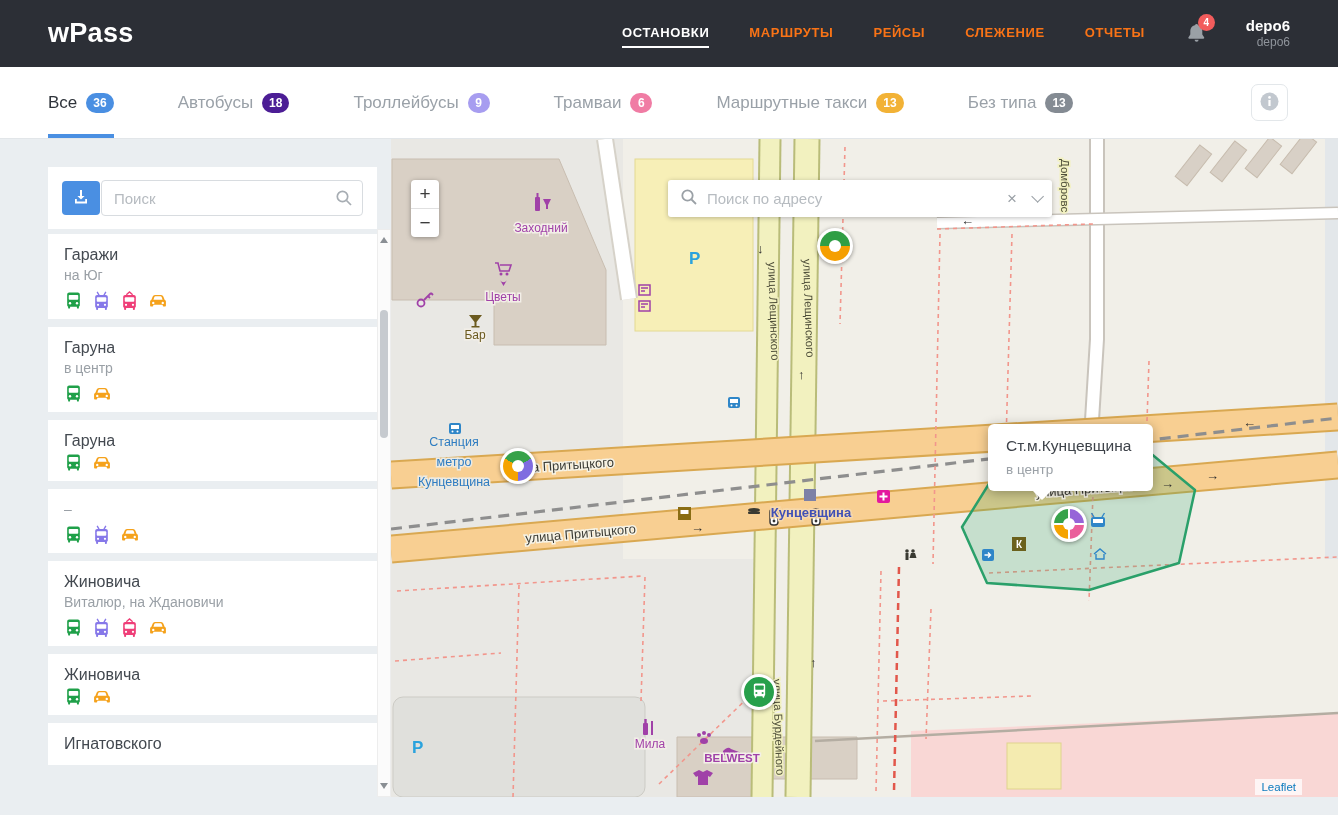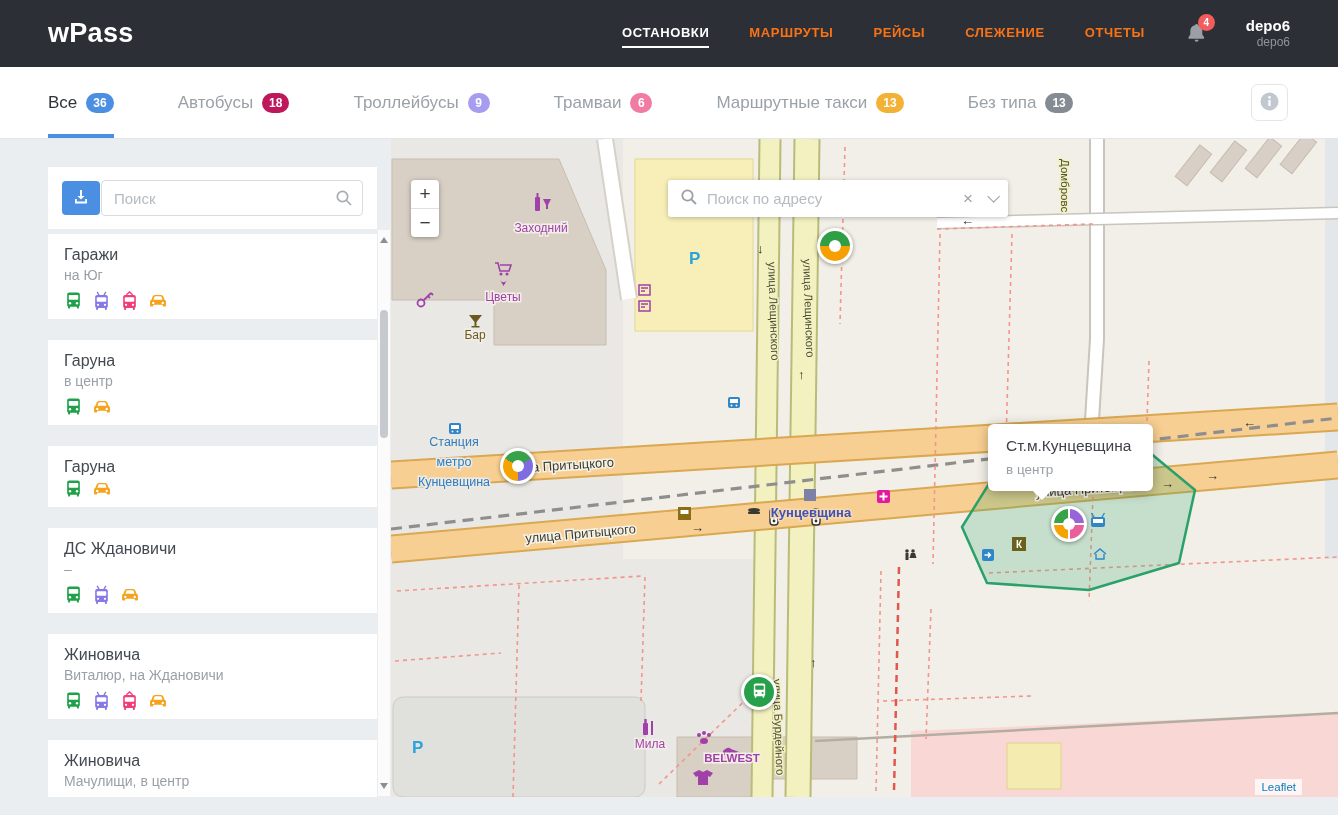--- a/index.html
+++ b/index.html
@@ -41,21 +41,21 @@
   .sidebar { position:absolute; left:48px; top:167px; width:343px; bottom:18px; overflow:hidden; }
   .side-header { width:329px; background:#fff; padding:13px 14px; display:flex; align-items:center; }
   .dl-btn { width:38px; height:34px; background:#4a8fe2; border:none; border-radius:4px; cursor:pointer;
             display:flex; align-items:center; justify-content:center; flex:none; }
   .search-wrap { position:relative; flex:1; margin-left:1px; }
   .search-wrap input { width:100%; height:36px; border:1px solid #d8dce0; border-radius:4px;
             padding:0 34px 0 12px; font-size:15px; color:#444; font-family:inherit; outline:none; }
   .search-wrap input::placeholder { color:#b6bbc0; }
   .search-wrap .mag { position:absolute; right:10px; top:9px; }
   .stop-list { width:329px; margin-top:5px; }
-  .stop-item { background:#fff; padding:12px 16px 9px; margin-bottom:21px; cursor:pointer; }
+  .stop-item { background:#fff; padding:12px 16px 9px; margin-bottom:8px; cursor:pointer; }
   .stop-title { font-size:16px; color:#434950; margin-bottom:3px; }
   .stop-sub { font-size:14px; color:#9aa0a6; margin-bottom:8px; min-height:16px; }
   .stop-icons { display:flex; gap:9px; }
   .ticon svg { display:block; }
   
   .scrollcol { position:absolute; left:329px; top:62px; bottom:0; width:14px; background:#fbfbfb;
                border:1px solid #ededed; }
   .sc-up, .sc-down { position:absolute; left:2px; width:8px; height:8px; cursor:pointer; }
   .sc-up { top:5px; border-left:4px solid transparent; border-right:4px solid transparent; border-bottom:6px solid #8a8f94; width:0; }
   .sc-down { bottom:5px; border-left:4px solid transparent; border-right:4px solid transparent; border-top:6px solid #8a8f94; width:0; }
@@ -73,21 +73,21 @@
   .arrow { font-size:13px; fill:#2e2e2e; }
   .bar-label { font-size:12px; fill:#6b5a1f; paint-order:stroke; stroke:#f3efe8; stroke-width:3px; }
   .belwest { font-size:11.5px; font-weight:700; fill:#a041a8; paint-order:stroke; stroke:#f3efe8; stroke-width:3px; }
 
   
   .zoom-ctrl { position:absolute; left:20px; top:41px; width:28px; background:#fff; border-radius:4px;
                box-shadow:0 1px 5px rgba(0,0,0,.35); z-index:6; }
   .zoom-btn { width:28px; height:28px; display:flex; align-items:center; justify-content:center;
               font-size:19px; color:#3c3c3c; cursor:pointer; }
   .zoom-div { height:1px; background:#e0e0e0; }
-  .addr-search { position:absolute; left:277px; top:41px; width:340px; height:37px; background:#fff;
+  .addr-search { position:absolute; left:277px; top:41px; width:384px; height:37px; background:#fff;
                  border-radius:3px; box-shadow:0 1px 5px rgba(0,0,0,.25); display:flex; align-items:center;
                  padding:0 12px; z-index:6; }
   .addr-search input { border:none; outline:none; flex:1; margin-left:9px; font-size:15px; color:#444; font-family:inherit; }
   .addr-search input::placeholder { color:#b7bcc1; }
   .addr-clear { color:#9aa0a6; font-size:17px; cursor:pointer; padding:0 6px; }
   .addr-chev { width:9px; height:9px; border-right:1.8px solid #9aa0a6; border-bottom:1.8px solid #9aa0a6;
                transform:rotate(45deg) translateY(-3px); margin-left:8px; cursor:pointer; }
 
   
   .marker { position:absolute; width:36px; height:36px; border-radius:50%; background:#fff;
@@ -146,21 +146,21 @@
 </header>
 
 <div class="tabsbar">
   <div class="tabs">
       <div class="tab active">
         <span>Все</span>
         <span class="badge" style="background: rgb(74, 143, 226);">36</span>
       </div>
       <div class="tab">
         <span>Автобусы</span>
-        <span class="badge" style="background: #be185d;">18</span>
+        <span class="badge" style="background: #4c1d95;">18</span>
       </div>
       <div class="tab">
         <span>Троллейбусы</span>
         <span class="badge" style="background: rgb(167, 157, 240);">9</span>
       </div>
       <div class="tab">
         <span>Трамваи</span>
         <span class="badge" style="background: rgb(240, 124, 164);">6</span>
       </div>
       <div class="tab">
@@ -281,21 +281,20 @@
             <svg width="20" height="19" viewBox="0 0 24 24" fill="currentColor">
               <path d="M3.5 11.5 5.3 7A3 3 0 0 1 8.1 5h7.8a3 3 0 0 1 2.8 2l1.8 4.5c1 .3 1.5 1.1 1.5 2.1v4.6c0 .7-.6 1.3-1.3 1.3h-1.4c-.7 0-1.3-.6-1.3-1.3v-.7H6v.7c0 .7-.6 1.3-1.3 1.3H3.3c-.7 0-1.3-.6-1.3-1.3v-4.6c0-1 .5-1.8 1.5-2.1z"></path>
               <path d="M6.2 11 7.4 7.6c.2-.6.8-1 1.4-1h6.4c.6 0 1.2.4 1.4 1L17.8 11H6.2z" fill="#fff"></path>
               <circle cx="6" cy="15" r="1.5" fill="#fff"></circle>
               <circle cx="18" cy="15" r="1.5" fill="#fff"></circle>
             </svg>
           </span>
         </div>
       </div>
       <div class="stop-item">
-        <div class="stop-title">ДС Ждановичи</div>
         <div class="stop-sub">–</div>
         <div class="stop-icons">
           <span class="ticon" style="color: rgb(31, 160, 73);">
             <svg width="19" height="19" viewBox="0 0 24 24" fill="currentColor">
               <path d="M4 4.5C4 3.1 5.1 2 6.5 2h11C18.9 2 20 3.1 20 4.5V18c0 .8-.5 1.5-1.2 1.8V21c0 .7-.6 1.2-1.3 1.2s-1.2-.5-1.2-1.2v-1H7.7v1c0 .7-.6 1.2-1.2 1.2S5.2 21.7 5.2 21v-1.2C4.5 19.5 4 18.8 4 18V4.5z"></path>
               <rect x="6" y="5" width="12" height="6" rx="1" fill="#fff"></rect>
               <circle cx="7.6" cy="15.5" r="1.5" fill="#fff"></circle>
               <circle cx="16.4" cy="15.5" r="1.5" fill="#fff"></circle>
             </svg>
           </span>
@@ -353,21 +352,20 @@
               <path d="M3.5 11.5 5.3 7A3 3 0 0 1 8.1 5h7.8a3 3 0 0 1 2.8 2l1.8 4.5c1 .3 1.5 1.1 1.5 2.1v4.6c0 .7-.6 1.3-1.3 1.3h-1.4c-.7 0-1.3-.6-1.3-1.3v-.7H6v.7c0 .7-.6 1.3-1.3 1.3H3.3c-.7 0-1.3-.6-1.3-1.3v-4.6c0-1 .5-1.8 1.5-2.1z"></path>
               <path d="M6.2 11 7.4 7.6c.2-.6.8-1 1.4-1h6.4c.6 0 1.2.4 1.4 1L17.8 11H6.2z" fill="#fff"></path>
               <circle cx="6" cy="15" r="1.5" fill="#fff"></circle>
               <circle cx="18" cy="15" r="1.5" fill="#fff"></circle>
             </svg>
           </span>
         </div>
       </div>
       <div class="stop-item">
         <div class="stop-title">Жиновича</div>
-        <div class="stop-sub">Мачулищи, в центр</div>
         <div class="stop-icons">
           <span class="ticon" style="color: rgb(31, 160, 73);">
             <svg width="19" height="19" viewBox="0 0 24 24" fill="currentColor">
               <path d="M4 4.5C4 3.1 5.1 2 6.5 2h11C18.9 2 20 3.1 20 4.5V18c0 .8-.5 1.5-1.2 1.8V21c0 .7-.6 1.2-1.3 1.2s-1.2-.5-1.2-1.2v-1H7.7v1c0 .7-.6 1.2-1.2 1.2S5.2 21.7 5.2 21v-1.2C4.5 19.5 4 18.8 4 18V4.5z"></path>
               <rect x="6" y="5" width="12" height="6" rx="1" fill="#fff"></rect>
               <circle cx="7.6" cy="15.5" r="1.5" fill="#fff"></circle>
               <circle cx="16.4" cy="15.5" r="1.5" fill="#fff"></circle>
             </svg>
           </span>
           <span class="ticon" style="color: rgb(245, 162, 28);">

